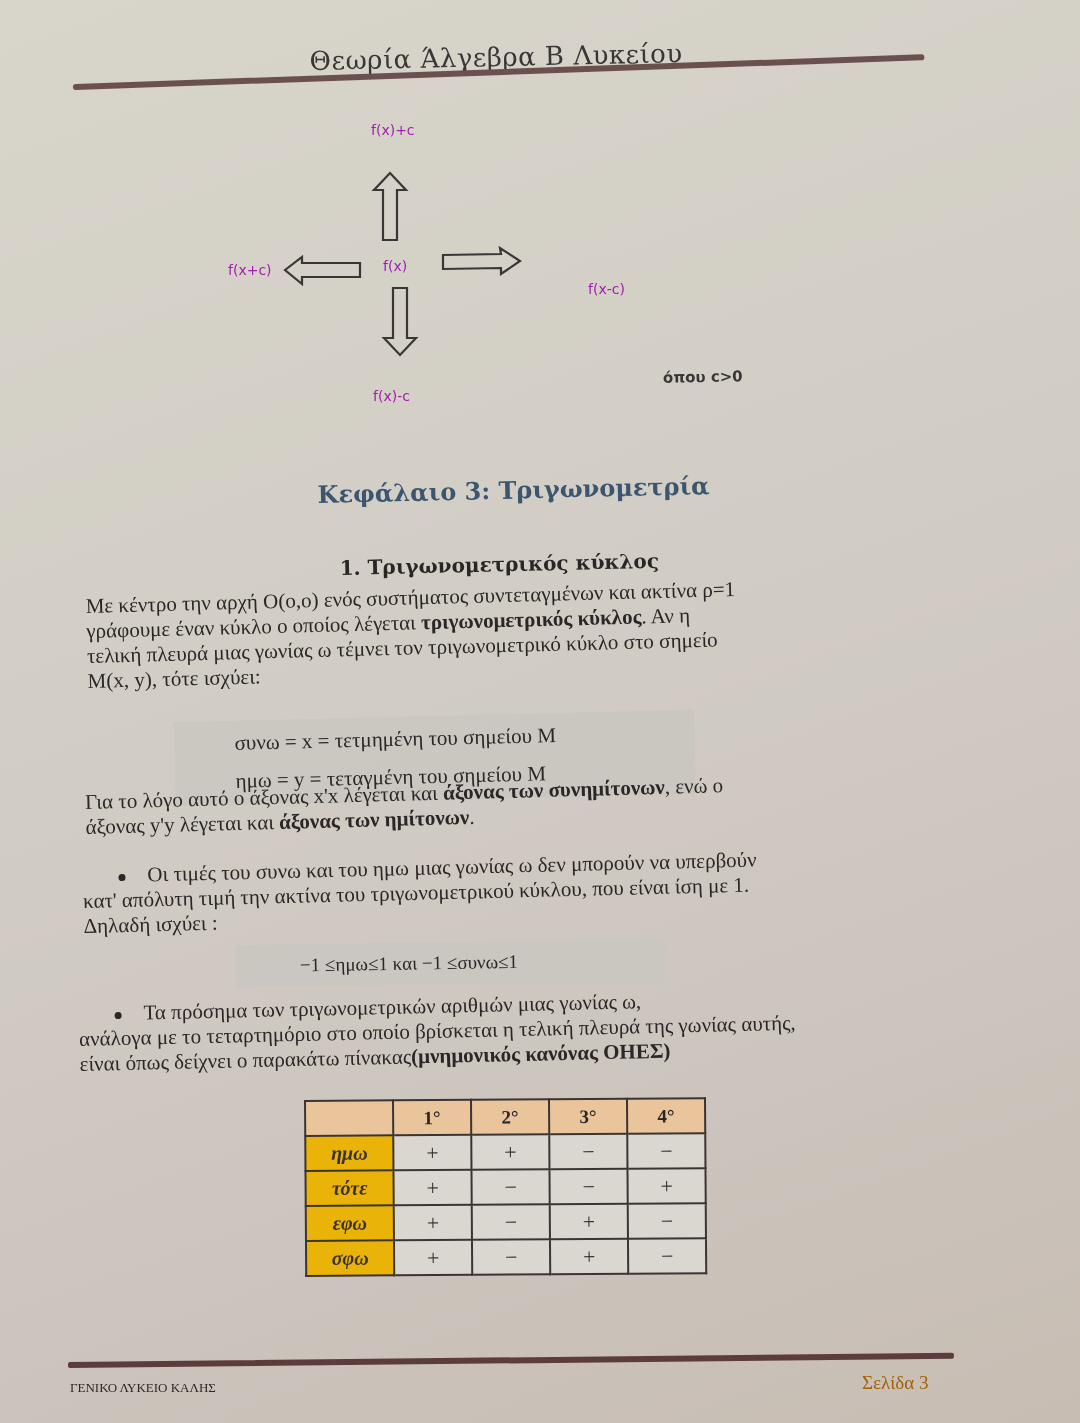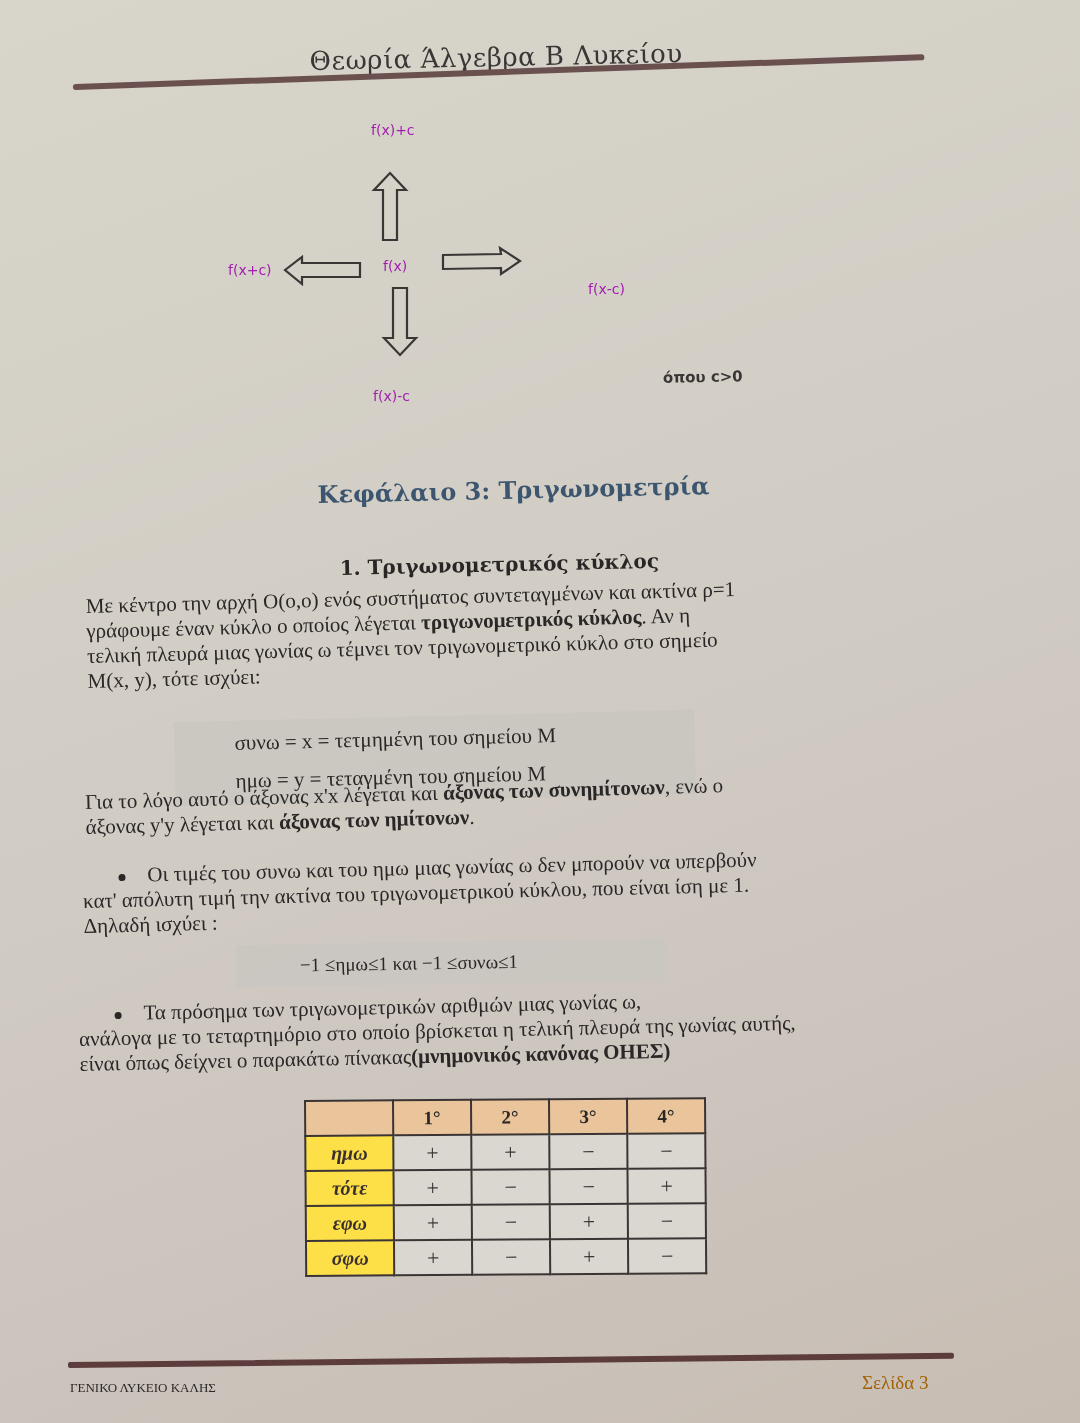--- a/index.html
+++ b/index.html
@@ -40,21 +40,21 @@
   .formula { font-size: 21px; color: #2b2727; }
   table.signs {
     border-collapse: collapse; font-family: "Liberation Serif", serif;
     transform: rotate(-0.4deg); transform-origin: left top;
   }
   table.signs td, table.signs th {
     border: 2px solid #3b3434; text-align: center; height: 33px; padding: 0;
   }
   table.signs th { background: #eac59b; font-size: 19px; font-weight: bold; width: 76px; }
   table.signs th.corner { width: 86px; }
-  table.signs td.rowh { background: #fde047; font-style: italic; font-weight: bold; font-size: 20px; color: #3a3030; }
+  table.signs td.rowh { background: #eab308; font-style: italic; font-weight: bold; font-size: 20px; color: #3a3030; }
   table.signs td.cell { background: #dad7d0; font-size: 22px; color: #3a3434; }
   .footer-rule {
     left: 68px; top: 1362px; width: 886px; height: 6px; background: #5c3c3c;
     transform: rotate(-0.6deg); transform-origin: left center; border-radius: 2px;
   }
   .footer-left { left: 70px; top: 1380px; font-size: 13px; color: #2b2727; }
   .footer-right { left: 862px; top: 1372px; font-size: 19px; color: #a16207; }
   .bullet { display: inline-block; width: 7px; height: 7px; border-radius: 50%; background: #2b2727; vertical-align: middle; margin-right: 22px; }
 </style>
 </head>

